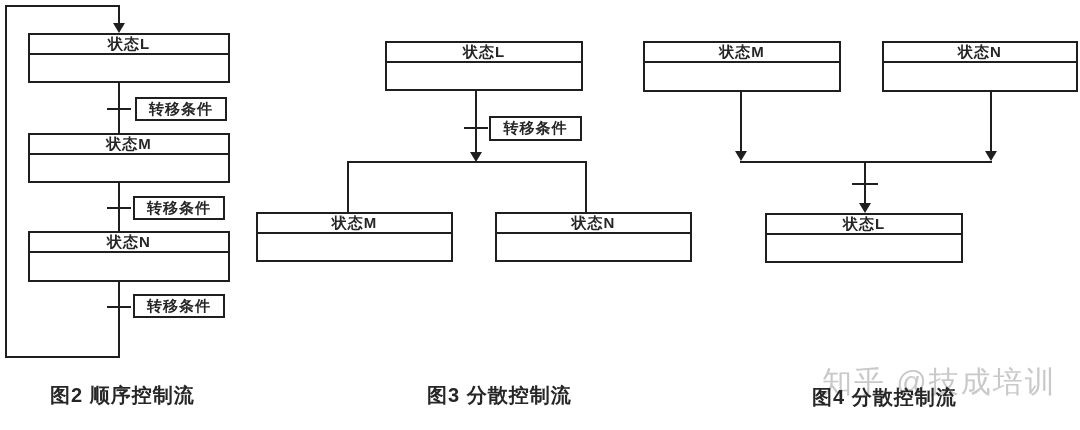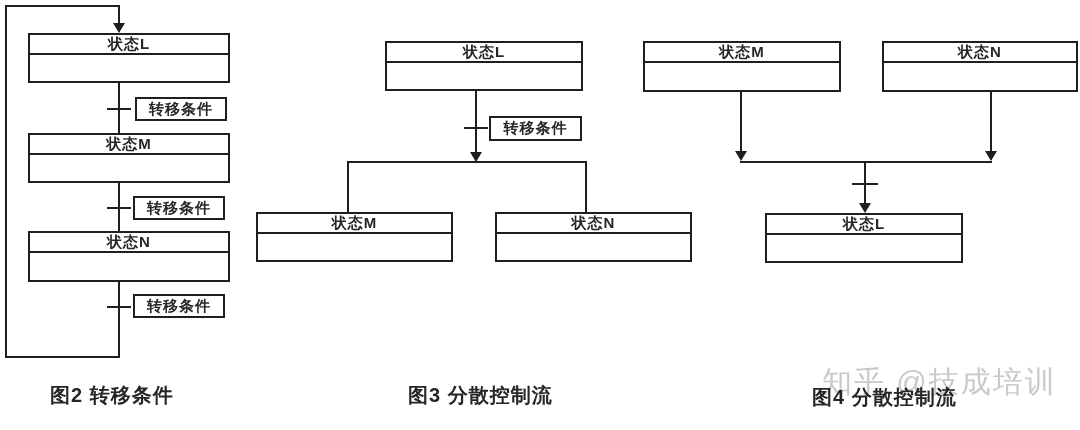--- a/index.html
+++ b/index.html
@@ -67,21 +67,21 @@
 
     <div class="sb" style="left:28px;top:231px;width:202px;height:51px">
       <div class="sbt">状态N</div>
       <div class="sbb"></div>
     </div>
 
     <div class="vl" style="left:118px;top:282px;height:76px"></div>
     <div class="hl" style="left:107px;top:306px;width:24px"></div>
     <div class="cb" style="left:133px;top:294px;width:92px;height:24px">转移条件</div>
 
-    <div class="cap" style="left:50px;top:382px">图2 转移条件</div>
+    <div class="cap" style="left:50px;top:382px">图2 顺序控制流</div>
   </div>
 
   <div class="grp">
     <div class="sb" style="left:385px;top:41px;width:198px;height:50px">
       <div class="sbt">状态L</div>
       <div class="sbb"></div>
     </div>
 
     <div class="vl" style="left:475px;top:91px;height:61px"></div>
     <div class="hl" style="left:464px;top:127px;width:24px"></div>
@@ -94,21 +94,21 @@
 
     <div class="sb" style="left:256px;top:212px;width:197px;height:50px">
       <div class="sbt">状态M</div>
       <div class="sbb"></div>
     </div>
     <div class="sb" style="left:495px;top:212px;width:197px;height:50px">
       <div class="sbt">状态N</div>
       <div class="sbb"></div>
     </div>
 
-    <div class="cap" style="left:408px;top:382px">图3 分散控制流</div>
+    <div class="cap" style="left:427px;top:382px">图3 分散控制流</div>
   </div>
 
   <div class="grp">
     <div class="sb" style="left:643px;top:41px;width:198px;height:51px">
       <div class="sbt">状态M</div>
       <div class="sbb"></div>
     </div>
     <div class="sb" style="left:882px;top:41px;width:196px;height:51px">
       <div class="sbt">状态N</div>
       <div class="sbb"></div>

